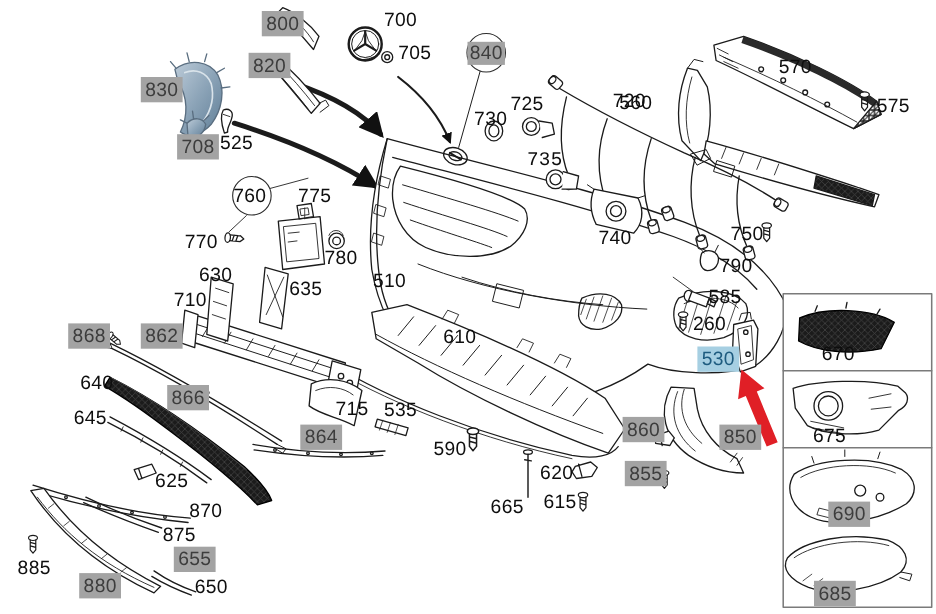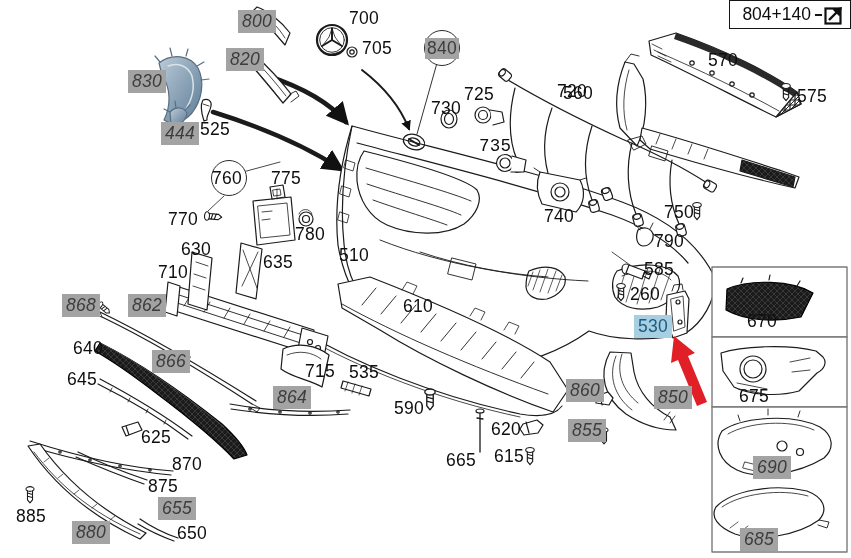--- a/index.html
+++ b/index.html
@@ -1,21 +1,21 @@
 <!DOCTYPE html>
 <html style="--muted-bg: #a3a3a3; --muted-fg: #3d3d3d; --sel-bg: #a6cfe2; --sel-fg: #1d5b7f; --arrow-red: #e01f26;"><head>
 <meta charset="utf-8">
 <style>
   html,body{margin:0;padding:0;background:#ffffff;}
   #stage{position:relative;width:851px;height:558px;background:#fff;overflow:hidden;
          font-family:"Liberation Sans",sans-serif;}
   #art{position:absolute;left:0;top:0;}
   .callout{position:absolute;font-family:"Liberation Sans",sans-serif;font-size:17.5px;
            line-height:21px;color:#0e0e0e;white-space:nowrap;letter-spacing:.3px;z-index:5;}
-  .muted{background:var(--muted-bg,#a3a3a3);color:var(--muted-fg,#3d3d3d);padding:1px 4px;font-style:italic;}
+  .muted{background:var(--muted-bg,#a3a3a3);color:var(--muted-fg,#3d3d3d);padding:1px 4px;}
   .selected{background:var(--sel-bg,#a6cfe2);color:var(--sel-fg,#1d5b7f);padding:1px 4px;}
   .circle{width:36px;height:36px;border:1.6px solid #2c2c2c;border-radius:50%;
           display:flex;align-items:center;justify-content:flex-start;background:#fff;box-sizing:border-box;}
   .circle .inner-muted{background:var(--muted-bg,#a3a3a3);color:var(--muted-fg,#3d3d3d);padding:0 2px;}
   .refbox{position:absolute;top:0;right:0;z-index:6;display:flex;align-items:center;gap:2px;
           border:1.8px solid #141414;background:#fff;padding:3px 6px 3px 12px;font-size:17.5px;color:#0d0d0d;}
   .refdash{display:inline-block;width:7px;height:2px;background:#141414;margin-left:2px;}
   .reficon{display:block;}
 </style>
 </head>
@@ -281,21 +281,21 @@
     <path d="M722,507 C740,494 780,488 808,496" stroke-width="0.8"></path>
     <path d="M730,528 l8,-6 M740,532 l8,-6 M750,535 l8,-6" stroke-width="0.7"></path>
     <path d="M819,520 l10,2 -2,6 -9,-3" stroke-width="0.9"></path>
   </g>
 </svg>
 
 <div id="callouts">
       <div class="callout muted" style="left: 238px; top: 10px;">800</div>
       <div class="callout muted" style="left: 226px; top: 48px;">820</div>
       <div class="callout muted" style="left: 128px; top: 70px;">830</div>
-      <div class="callout muted" style="left: 161px; top: 122px;">444</div>
+      <div class="callout muted" style="left: 161px; top: 122px;">708</div>
       <div class="callout" style="left: 200px; top: 119px;">525</div>
       <div class="callout" style="left: 349px; top: 8px;">700</div>
       <div class="callout" style="left: 362px; top: 38px;">705</div>
       <div class="callout circle" style="left: 424px; top: 30px;">
         <span class="inner-muted">840</span>
       </div>
       <div class="callout" style="left: 431px; top: 98px;">730</div>
       <div class="callout" style="left: 464px; top: 84px;">725</div>
       <div class="callout" style="left: 479px; top: 136px; font-family: Liberation Mono, monospace;">735</div>
       <div class="callout" style="left: 557px; top: 81px;">720</div>
@@ -340,23 +340,14 @@
       <div class="callout" style="left: 494px; top: 446px;">615</div>
       <div class="callout muted" style="left: 566px; top: 379px;">860</div>
       <div class="callout muted" style="left: 568px; top: 419px;">855</div>
       <div class="callout muted" style="left: 654px; top: 386px;">850</div>
       <div class="callout" style="left: 747px; top: 311px;">670</div>
       <div class="callout" style="left: 739px; top: 386px;">675</div>
       <div class="callout muted" style="left: 753px; top: 456px;">690</div>
       <div class="callout muted" style="left: 740px; top: 528px;">685</div>
     </div>
 
-<div class="refbox">
-  <span>804+140</span>
-  <span class="refdash"></span>
-  <svg class="reficon" width="20" height="20" viewBox="0 0 20 20">
-    <rect x="1.5" y="3.5" width="15" height="15" fill="none" stroke="#111" stroke-width="2.2"></rect>
-    <path d="M5,15 L14,6" stroke="#111" stroke-width="2.4"></path>
-    <path d="M8.5,4.5 L18,2 L15.5,11.5 Z" fill="#111" stroke="none"></path>
-  </svg>
+
 </div>
 
-</div>
-
 </body></html>

